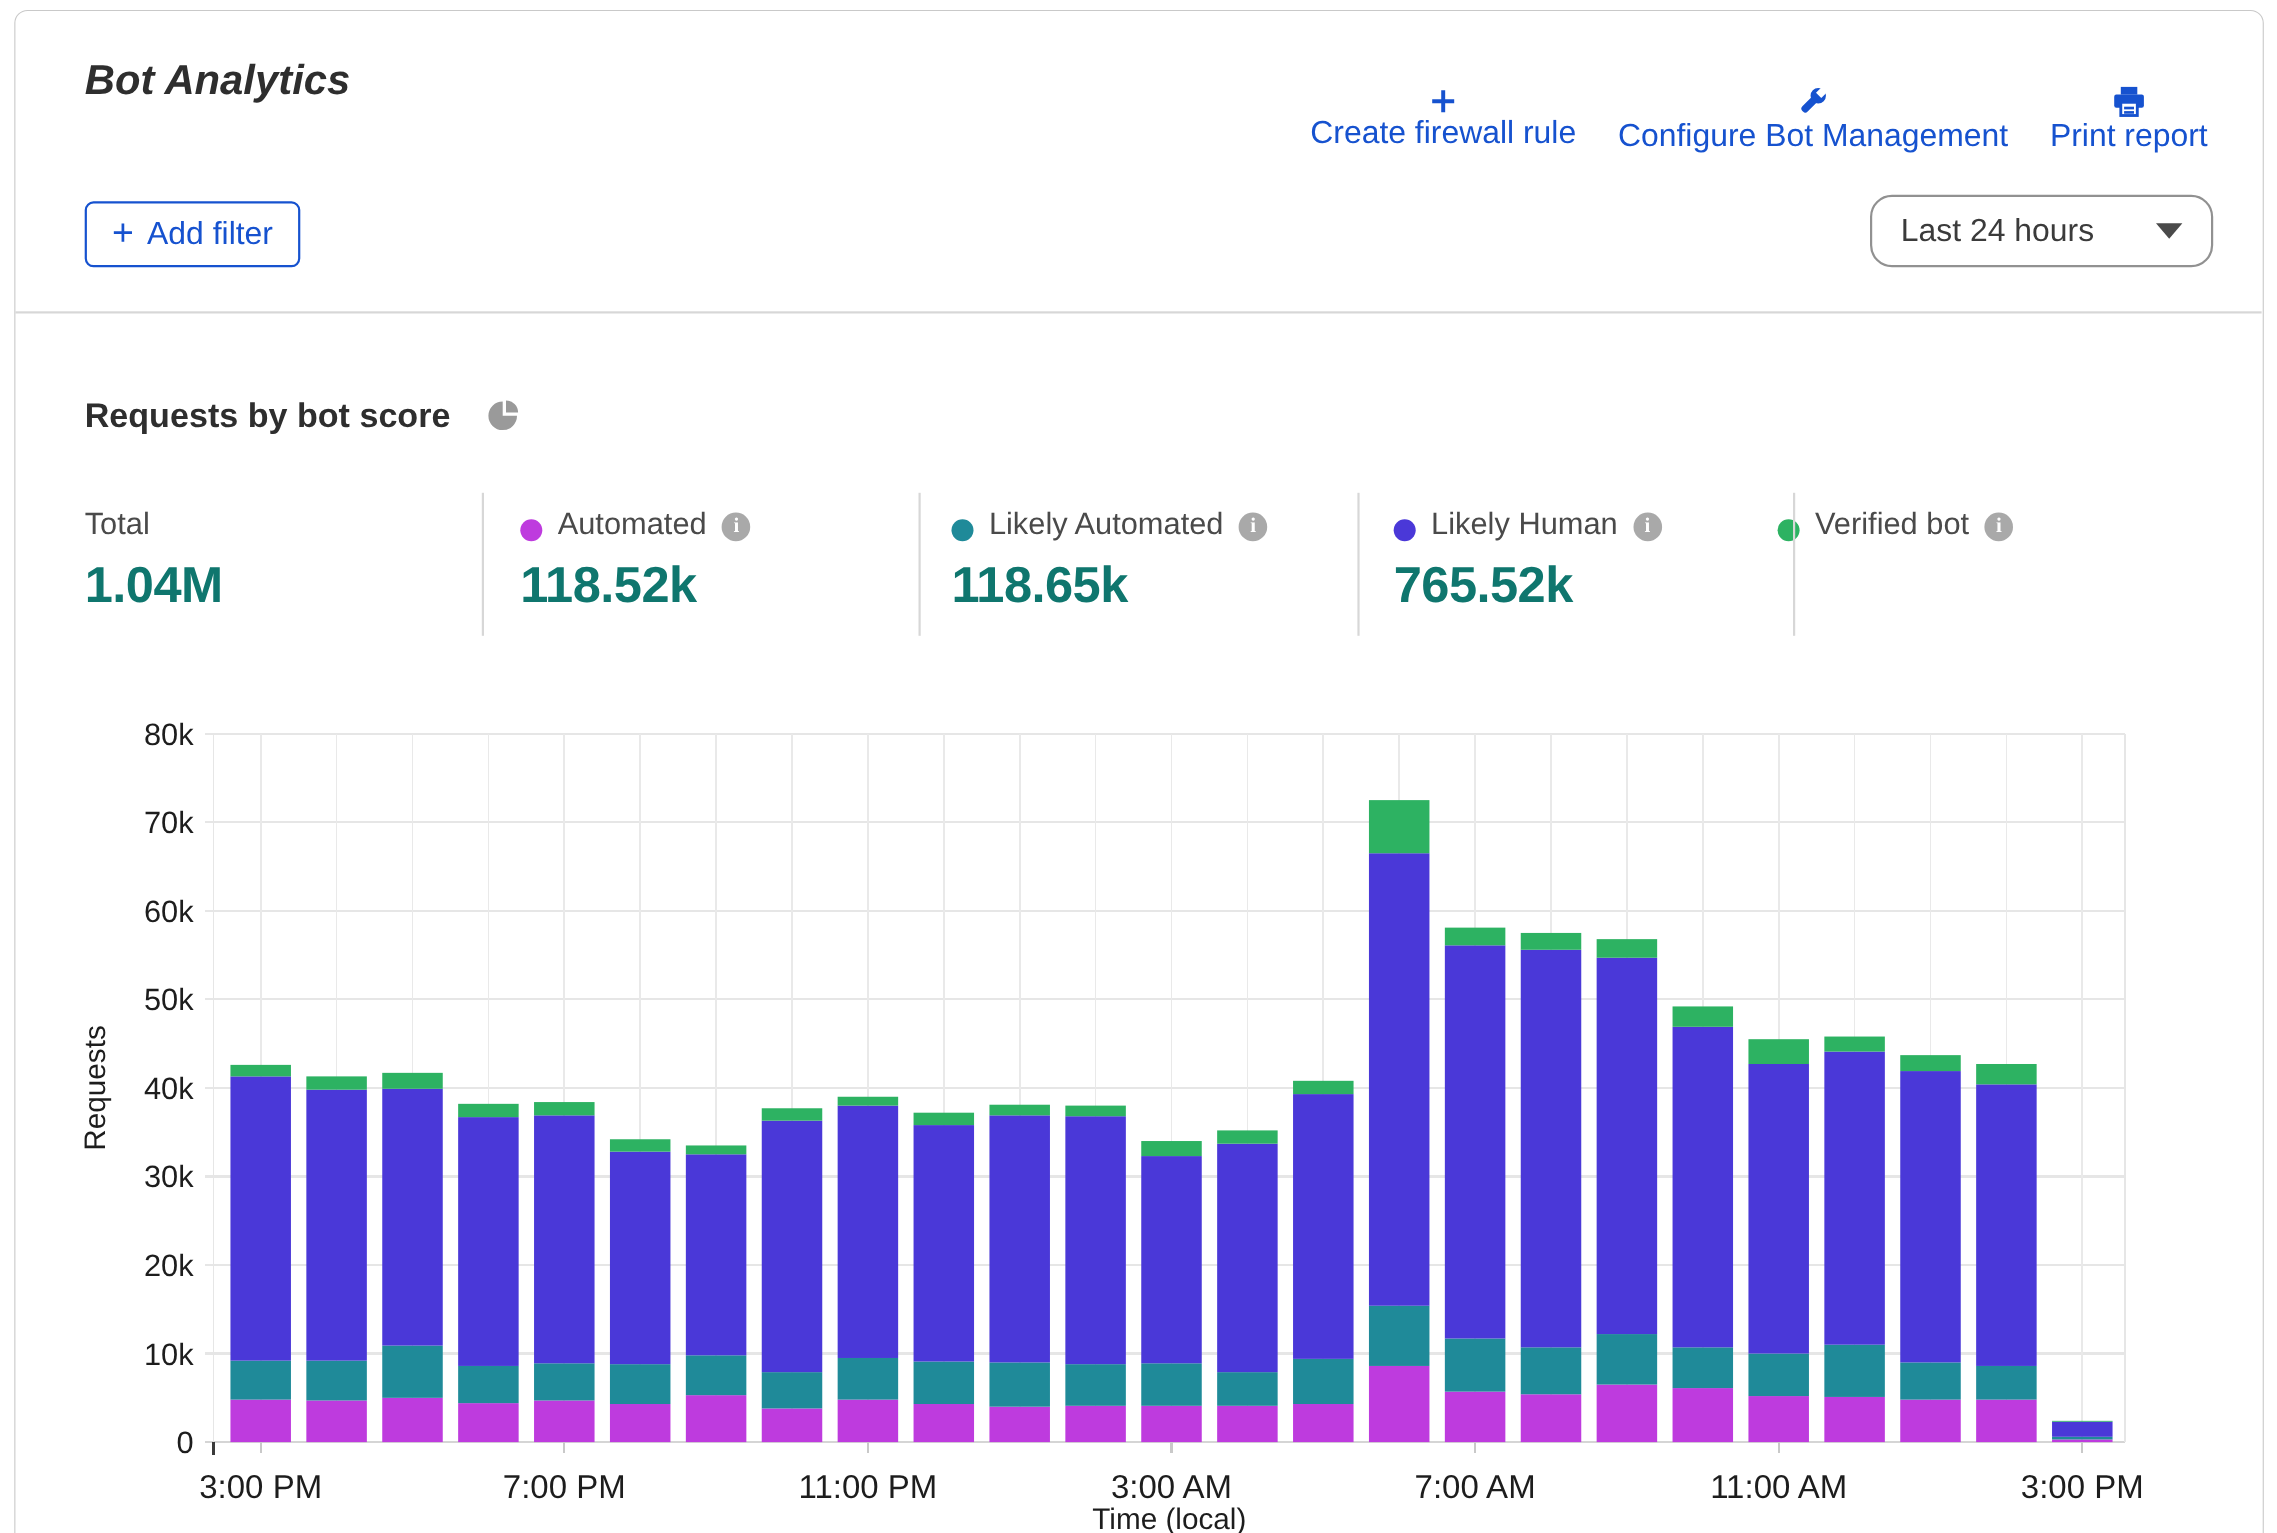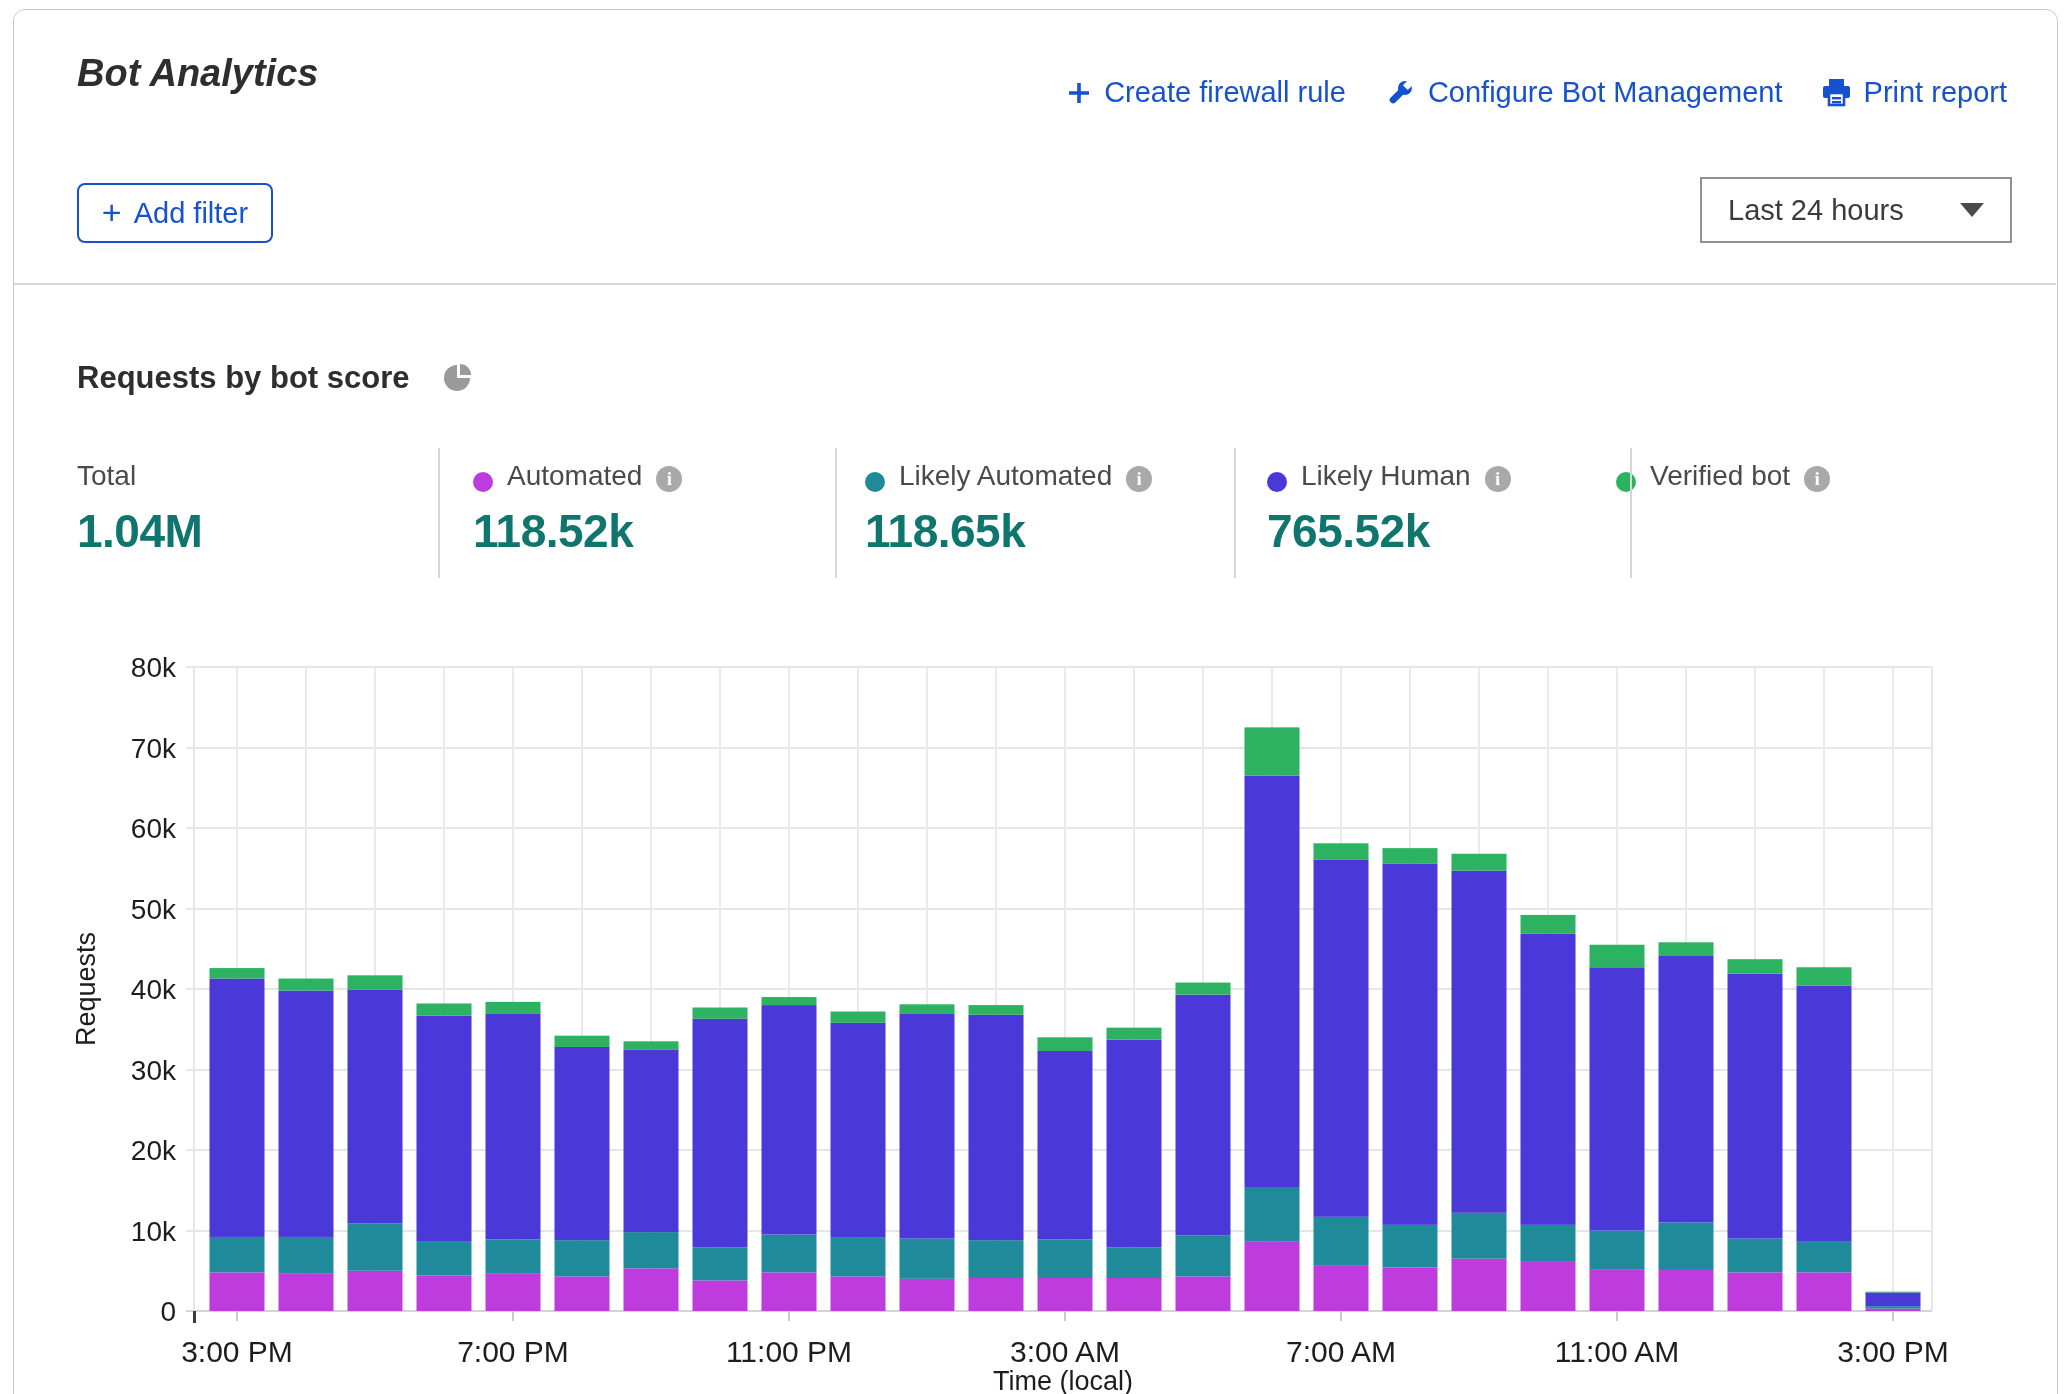--- a/index.html
+++ b/index.html
@@ -2,27 +2,27 @@
 <html><head>
 <meta charset="utf-8">
 <style>
   html,body{margin:0;padding:0;background:#fff;}
   .page{position:relative;width:2070px;height:1394px;background:#fff;overflow:hidden;
         font-family:"Liberation Sans","DejaVu Sans",sans-serif;color:#1d1d1d;}
   .card{position:absolute;left:13px;top:9px;width:2043px;height:1420px;
         border:1.5px solid #C9C9C9;border-radius:12px;background:#fff;}
   .page-title{position:absolute;left:77px;top:52px;font-size:38px;font-weight:700;color:#2e2e2e;font-style:italic;}
   .header-actions{position:absolute;top:76px;right:63px;display:flex;align-items:center;gap:38px;}
-  .hlink{display:flex;align-items:center;gap:12px;font-size:29px;color:#1652CF;cursor:pointer;text-decoration:none;}
+  .hlink{display:flex;align-items:center;gap:0;font-size:29px;color:#1652CF;cursor:pointer;text-decoration:none;flex-direction:column;}
   .add-filter{position:absolute;left:77px;top:183px;width:196px;height:60px;border:2.5px solid #1652CF;
         border-radius:8px;background:#fff;display:flex;align-items:center;justify-content:center;gap:12px;
         font-size:29px;color:#1652CF;cursor:pointer;}
   .plus-glyph{font-size:34px;font-weight:400;line-height:1;position:relative;top:-1px;}
   .select{position:absolute;top:177px;right:58px;width:312px;height:66px;border:2px solid #919191;
-        border-radius:0;background:#fff;display:flex;align-items:center;padding:0 26px;box-sizing:border-box;
+        border-radius:20px;background:#fff;display:flex;align-items:center;padding:0 26px;box-sizing:border-box;
         font-size:29px;color:#3b3b3b;cursor:pointer;justify-content:space-between;}
   .caret{width:0;height:0;border-left:12px solid transparent;border-right:12px solid transparent;
         border-top:14px solid #4a4a4a;}
   .divider-h{position:absolute;left:14px;top:283px;width:2042px;height:1.5px;background:#D7D7D7;}
   .section-title-row{position:absolute;left:77px;top:360px;display:flex;align-items:center;gap:32px;}
   .section-title{font-size:31px;font-weight:700;color:#2e2e2e;}
   .stats-row{position:absolute;left:0;top:458px;width:2070px;height:130px;}
   .stat{position:absolute;top:0;}
   .stat-label-row{display:flex;align-items:flex-end;gap:14px;height:34px;}
   .dot{width:20px;height:20px;border-radius:50%;}

